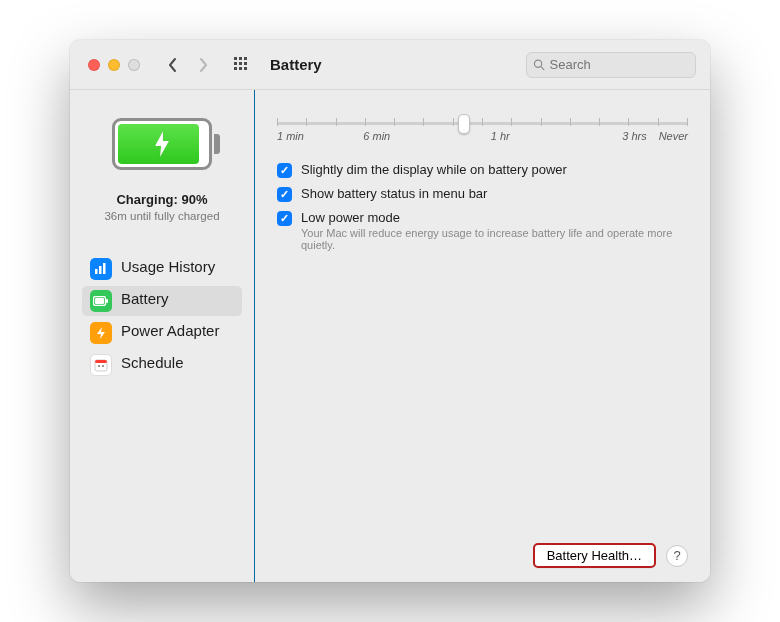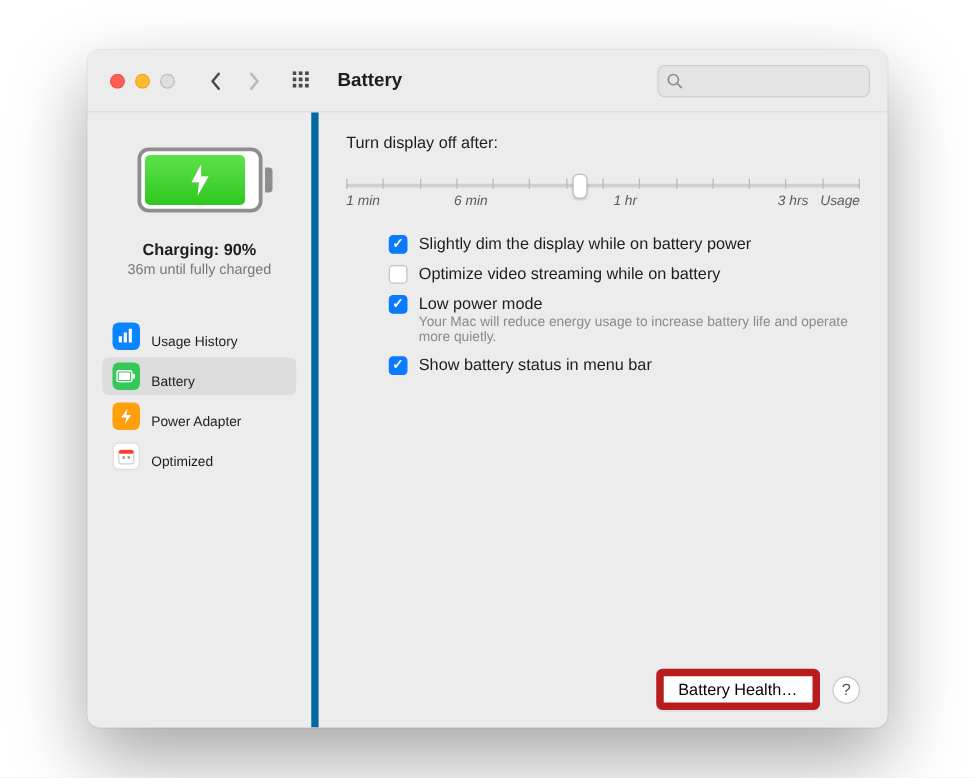--- a/index.html
+++ b/index.html
@@ -49,21 +49,21 @@
     padding:0 6px; gap:5px; color:#8a8a8a;
   }
   .searchbox input {
     border:none; outline:none; background:transparent;
     font-size:13px; width:100%; color:#333;
   }
   
   .content { display:flex; flex:1; min-height:0; }
   .sidebar {
     width: 185px;
-    border-right: 6px solid #0369a1;
+    border-right: 1px solid #0369a1;
     padding: 18px 12px 12px 12px;
     display:flex; flex-direction:column; align-items:center;
     background:#ececec;
   }
   .battery-hero {
     width: 100px; height: 52px;
     position: relative; margin-top: 10px;
   }
   .battery-body {
     position:absolute; inset:0;
@@ -84,23 +84,23 @@
   }
   .battery-bolt {
     position:absolute; left:50%; top:50%;
     transform:translate(-50%,-50%);
     color:#fff; font-size:26px;
   }
   .chg-line { font-weight:600; margin-top:22px; font-size:13px; }
   .chg-sub { color:#777; font-size:11.5px; margin-top:3px; margin-bottom:32px;}
   .side-nav { width:100%; display:flex; flex-direction:column; gap:2px;}
   .side-item {
-    display:flex; align-items:flex-end; gap:9px;
+    display:flex; align-items:flex-start; gap:9px;
     padding: 4px 8px; border-radius:5px;
-    font-size:11px;
+    font-size:15px;
   }
   .side-item.active { background:#dcdcdc; }
   .side-icon { width:22px; height:22px; border-radius:5px; display:flex; align-items:center; justify-content:center; }
   .ic-usage { background:#0a84ff; }
   .ic-batt  { background:#34c759; }
   .ic-power { background:#ff9f0a; }
   .ic-sched { background:#ffffff; border:1px solid #ddd; }
   
   .main {
     flex:1; padding: 16px 22px 14px 22px; display:flex; flex-direction:column;
@@ -123,37 +123,37 @@
     width:12px; height:20px; background:#fff; border:1px solid #c2c2c2;
     border-radius:5px; box-shadow:0 1px 2px rgba(0,0,0,0.2);
     left: 44%;
   }
   .slider-labels {
     position:absolute; left:0; right:0; top:24px;
     font-size:11px; color:#5a5a5a;
   }
   .sl { position:absolute;font-style:italic; }
   .opts { margin-top: 14px; display:flex; flex-direction:column; gap:8px; }
-  .opt { display:flex; align-items:flex-start; gap:9px;margin-left:34px; }
+  .opt { display:flex; align-items:flex-start; gap:9px; }
   .chk {
     width:15px; height:15px; border-radius:3.5px; flex-shrink:0;
     display:flex; align-items:center; justify-content:center;
     border:1px solid #c3c3c3; background:#fff; margin-top:1px;
   }
   .chk.on { background:#0a7aff; border-color:#0a7aff; }
   .chk.on::after { content:"✓"; color:#fff; font-size:11px; line-height:1; font-weight:700; }
   .opt-body { display:flex; flex-direction:column; }
   .opt-label { font-size:13px; }
   .opt-desc { font-size:11px; color:#8a8a8a; margin-top:2px; max-width: 440px; }
   .footer {
     margin-top:auto; display:flex; justify-content:flex-end; gap:10px; align-items:center;
     padding-top:12px;
   }
   .btn {
-    background:#fff; border:6px solid #b91c1c; border-radius:5px;
+    background:#fff; border:2px solid #b91c1c; border-radius:5px;
     padding: 3px 12px; font-size:13px;
     box-shadow: 0 1px 1px rgba(0,0,0,0.04);
   }
   .help {
     width:22px; height:22px; border-radius:50%;
     background:#fff; border:1px solid #c9c9c9;
     display:flex; align-items:center; justify-content:center;
     font-size:13px; color:#555;
   }
   svg { display:block; }
@@ -194,20 +194,21 @@
         </g>
       </svg>
     </div>
     <div class="title">Battery</div>
     <div class="spacer"></div>
     <div class="searchbox">
       <svg width="13" height="13" viewBox="0 0 16 16">
           <circle cx="7" cy="7" r="5" stroke="#8a8a8a" stroke-width="1.6" fill="none"></circle>
           <line x1="11" y1="11" x2="15" y2="15" stroke="#8a8a8a" stroke-width="1.6" stroke-linecap="round"></line>
         </svg>
+      <input type="text" placeholder="Search" style="">
     </div>
   </div>
 
   <div class="content">
 
     <div class="sidebar">
       <div class="battery-hero">
         <div class="battery-body">
           <div class="battery-fill"></div>
         </div>
@@ -254,27 +255,26 @@
         </div>
         <div class="side-item">
           <div class="side-icon ic-sched">
             <svg width="16" height="16" viewBox="0 0 16 16">
                 <rect x="2" y="3" width="12" height="11" rx="2" fill="#fff" stroke="#d0d0d0"></rect>
                 <rect x="2" y="3" width="12" height="3" rx="2" fill="#ff3b30"></rect>
                 <rect x="5" y="8" width="2" height="2" fill="#999"></rect>
                 <rect x="9" y="8" width="2" height="2" fill="#999"></rect>
               </svg>
           </div>
-          <span>Optimized</span>
+          <span>Schedule</span>
         </div>
       </div>
     </div>
 
     <div class="main">
-      <div class="section-label">Turn display off after:</div>
 
       <div class="slider-wrap">
         <div class="slider-line"></div>
         <div class="slider-track">
           <span class="tick"></span>
             <span class="tick"></span>
             <span class="tick"></span>
             <span class="tick"></span>
             <span class="tick"></span>
           <span class="tick"></span>
@@ -287,50 +287,44 @@
             <span class="tick"></span>
             <span class="tick"></span>
             <span class="tick"></span>
         </div>
         <div class="slider-thumb"></div>
         <div class="slider-labels">
           <span class="sl" style="left:0">1 min</span>
           <span class="sl" style="left:21%">6 min</span>
           <span class="sl" style="left:52%">1 hr</span>
           <span class="sl" style="left:84%">3 hrs</span>
-          <span class="sl" style="right:0">Usage</span>
+          <span class="sl" style="right:0">Never</span>
         </div>
       </div>
 
       <div class="opts">
         <div class="opt">
           <span class="chk on"></span>
           <div class="opt-body">
             <span class="opt-label">Slightly dim the display while on battery power</span>
           </div>
         </div>
         <div class="opt">
-          <span class="chk"></span>
+          <span class="chk on"></span>
           <div class="opt-body">
-            <span class="opt-label">Optimize video streaming while on battery</span>
+            <span class="opt-label">Show battery status in menu bar</span>
           </div>
         </div>
         <div class="opt">
           <span class="chk on"></span>
           <div class="opt-body">
             <span class="opt-label">Low power mode</span>
             <span class="opt-desc">Your Mac will reduce energy usage to increase battery life and operate more quietly.</span>
           </div>
         </div>
-        <div class="opt">
-          <span class="chk on"></span>
-          <div class="opt-body">
-            <span class="opt-label">Show battery status in menu bar</span>
-          </div>
-        </div>
       </div>
 
       <div class="footer">
         <button class="btn">Battery Health…</button>
         <div class="help">?</div>
       </div>
     </div>
   </div>
 </div>
 

